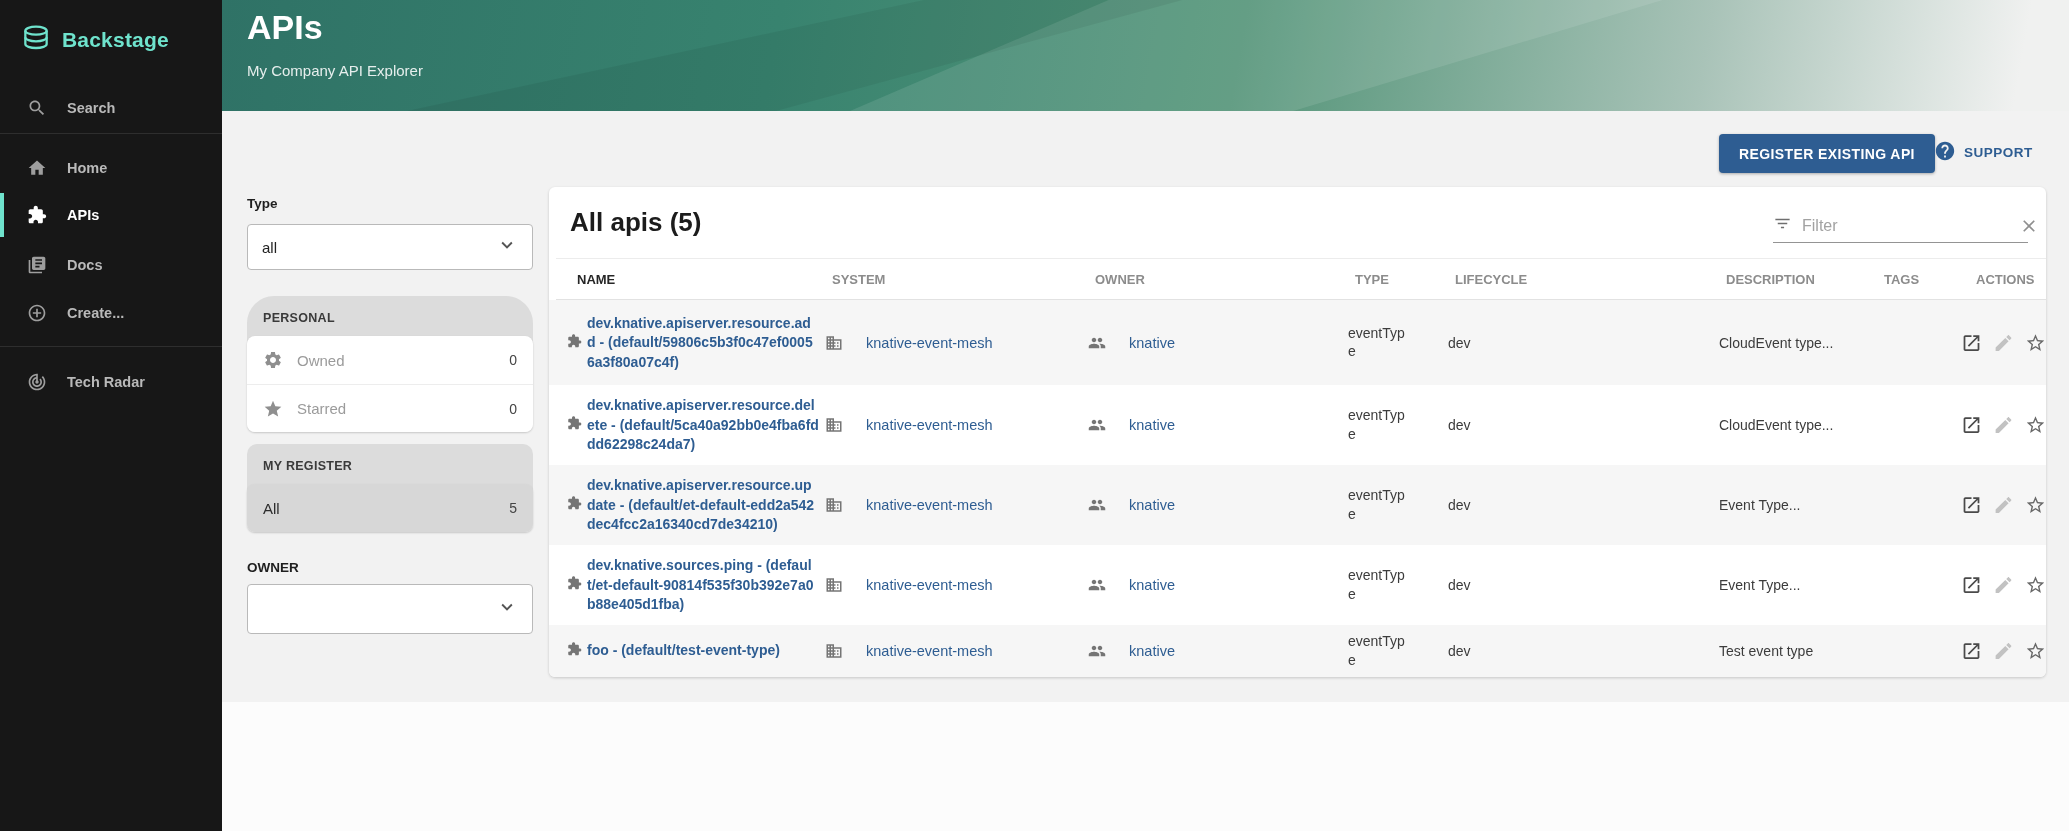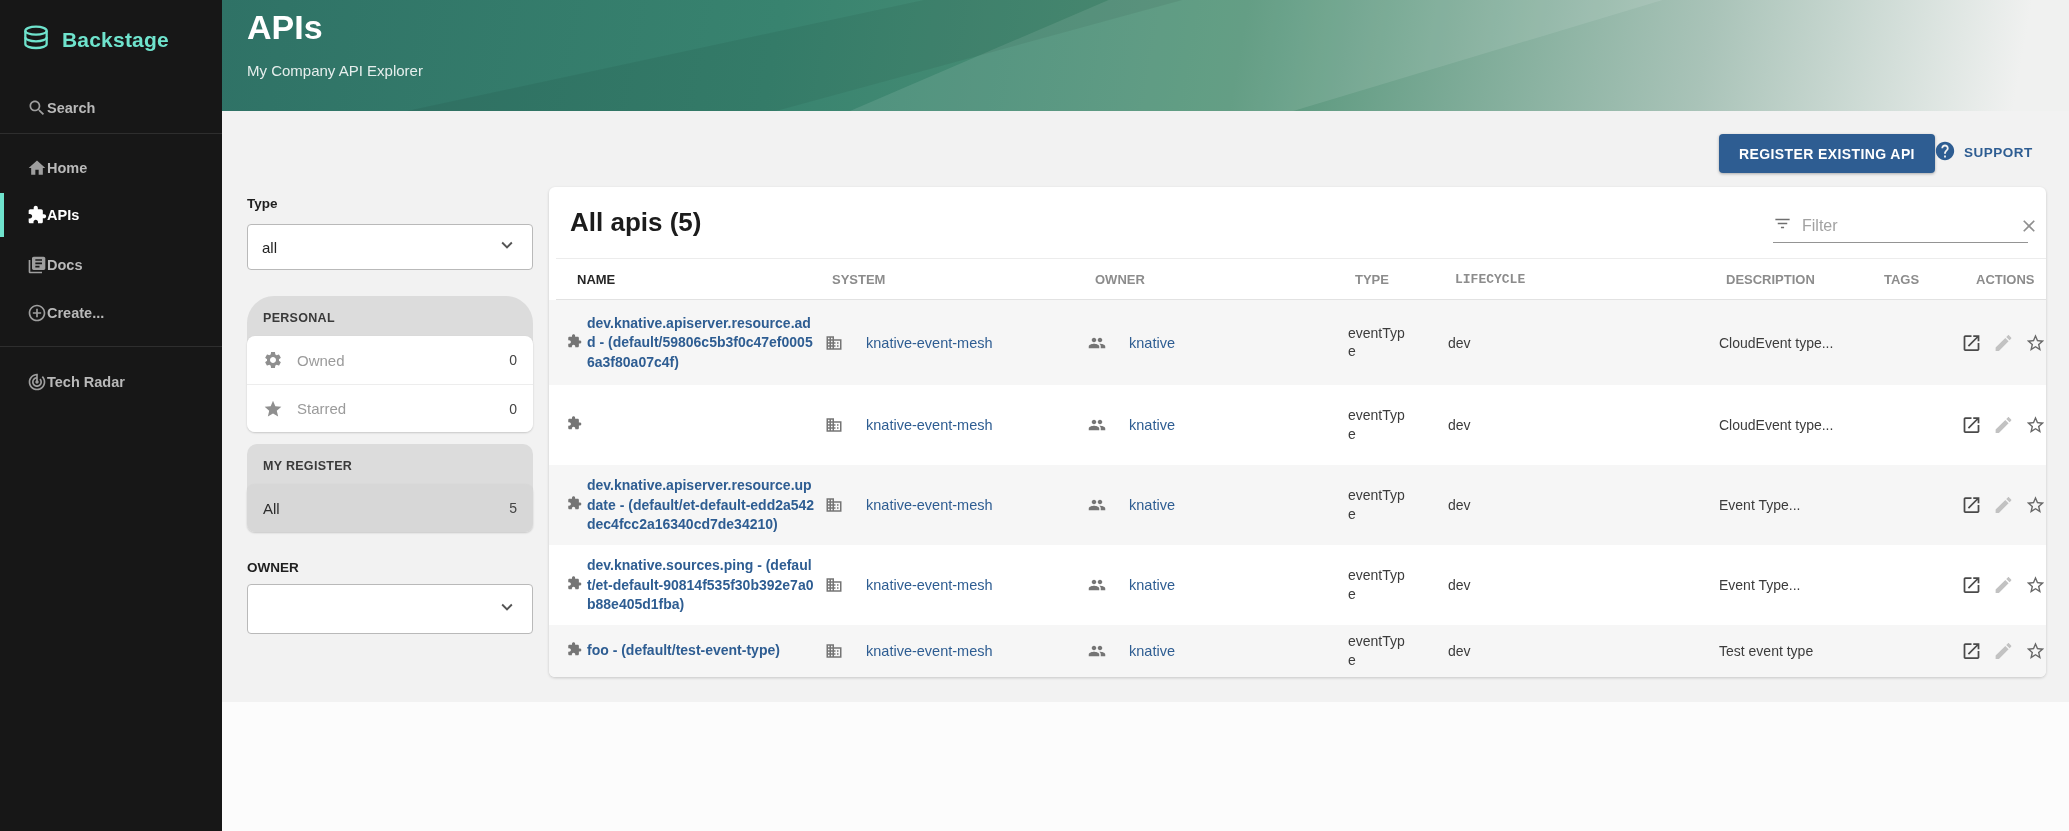--- a/index.html
+++ b/index.html
@@ -5,21 +5,21 @@
   * { margin:0; padding:0; box-sizing:border-box; }
   html,body { width:2069px; height:831px; overflow:hidden; background:#fff;
               font-family:"Liberation Sans", sans-serif; }
   .app { position:relative; width:2069px; height:831px; }
 
   
   .sidebar { position:absolute; left:0; top:0; width:222px; height:831px; background:#171717; z-index:5; }
   .logo-row { position:absolute; left:20px; top:22px; display:flex; align-items:center; gap:10px; }
   .logo-text { font-size:21px; font-weight:600; color:#6fe3cd; letter-spacing:.2px; }
   .side-item { position:absolute; left:0; width:222px; height:44px; display:flex; align-items:center;
-               padding-left:27px; cursor:pointer; }
+               gap:20px; padding-left:27px; cursor:pointer; }
   .side-item .lbl { font-size:14.5px; font-weight:600; color:#b9b9b9; }
   .side-item.active .lbl { color:#ffffff; }
   .side-item.active::before { content:""; position:absolute; left:0; top:0; bottom:0; width:4px; background:#6fe3cd; }
   .side-div { position:absolute; left:0; width:222px; height:1px; background:#2e2e2e; }
 
   
   .header { position:absolute; left:222px; top:0; width:1847px; height:111px; overflow:hidden;
     background:linear-gradient(100deg,#2f7266 0%,#38836f 30%,#539478 55%,#a9c3b8 80%,#f0f1f0 97%); }
   .header .shard1 { position:absolute; inset:0; background:rgba(255,255,255,.10);
     clip-path:polygon(48% 0, 78% 0, 58% 100%, 34% 100%); }
@@ -207,21 +207,21 @@
         <input placeholder="Filter" style="">
         <button class="icon-btn" id="clear-ic"><span style="line-height: 0; display: inline-block;"><svg viewBox="0 0 24 24" width="20" height="20">
                 <path d="M19 6.41L17.59 5 12 10.59 6.41 5 5 6.41 10.59 12 5 17.59 6.41 19 12 13.41 17.59 19 19 17.59 13.41 12z" fill="#8f8f8f"></path>
               </svg></span></button>
       </div>
       <div class="thead" id="thead">
           <div class="th first" style="left: 21px;">NAME</div>
           <div class="th" style="left: 276px;">SYSTEM</div>
           <div class="th" style="left: 539px;">OWNER</div>
           <div class="th" style="left: 799px;">TYPE</div>
-          <div class="th" style="left: 899px; font-family: Liberation Mono, monospace;">LIFECYCLE</div>
+          <div class="th" style="left: 899px;">LIFECYCLE</div>
           <div class="th" style="left: 1170px;">DESCRIPTION</div>
           <div class="th" style="left: 1328px;">TAGS</div>
           <div class="th" style="left: 1420px;">ACTIONS</div>
         </div>
       <div id="tbody">
           <div class="trow odd" style="top: 113px; height: 85px;">
             <span class="name-ic"><span style="line-height: 0; display: inline-block;"><svg viewBox="0 0 24 24" width="15" height="15">
                   <path d="M20.5 11H19V7c0-1.1-.9-2-2-2h-4V3.5C13 2.12 11.88 1 10.5 1S8 2.12 8 3.5V5H4c-1.1 0-1.99.9-1.99 2v3.8H3.5c1.49 0 2.7 1.21 2.7 2.7s-1.21 2.7-2.7 2.7H2V20c0 1.1.9 2 2 2h3.8v-1.5c0-1.49 1.21-2.7 2.7-2.7 1.49 0 2.7 1.21 2.7 2.7V22H17c1.1 0 2-.9 2-2v-4h1.5c1.38 0 2.5-1.12 2.5-2.5S21.88 11 20.5 11z" fill="#757575"></path>
                 </svg></span></span>
             <div class="cell" style="left: 38px;"><a class="name-link" href="#">dev.knative.apiserver.resource.add - (default/59806c5b3f0c47ef00056a3f80a07c4f)</a></div>
@@ -250,20 +250,21 @@
                   </svg></span></button>
               <button class="icon-btn"><span style="line-height: 0; display: inline-block;"><svg viewBox="0 0 24 24" width="21" height="21">
                     <path d="M22 9.24l-7.19-.62L12 2 9.19 8.63 2 9.24l5.46 4.73L5.82 21 12 17.27 18.18 21l-1.63-7.03L22 9.24zM12 15.4l-3.76 2.27 1-4.28-3.32-2.88 4.38-.38L12 6.1l1.71 4.04 4.38.38-3.32 2.88 1 4.28L12 15.4z" fill="#686868"></path>
                   </svg></span></button>
             </div>
           </div>
           <div class="trow" style="top: 198px; height: 80px;">
             <span class="name-ic"><span style="line-height: 0; display: inline-block;"><svg viewBox="0 0 24 24" width="15" height="15">
                   <path d="M20.5 11H19V7c0-1.1-.9-2-2-2h-4V3.5C13 2.12 11.88 1 10.5 1S8 2.12 8 3.5V5H4c-1.1 0-1.99.9-1.99 2v3.8H3.5c1.49 0 2.7 1.21 2.7 2.7s-1.21 2.7-2.7 2.7H2V20c0 1.1.9 2 2 2h3.8v-1.5c0-1.49 1.21-2.7 2.7-2.7 1.49 0 2.7 1.21 2.7 2.7V22H17c1.1 0 2-.9 2-2v-4h1.5c1.38 0 2.5-1.12 2.5-2.5S21.88 11 20.5 11z" fill="#757575"></path>
                 </svg></span></span>
+            <div class="cell" style="left: 38px;"><a class="name-link" href="#">dev.knative.apiserver.resource.delete - (default/5ca40a92bb0e4fba6fddd62298c24da7)</a></div>
             <div class="cell ref" style="left: 276px;">
               <span style="line-height: 0; display: inline-block;"><svg viewBox="0 0 24 24" width="18" height="18">
                   <path d="M12 7V3H2v18h20V7H12zM6 19H4v-2h2v2zm0-4H4v-2h2v2zm0-4H4V9h2v2zm0-4H4V5h2v2zm4 12H8v-2h2v2zm0-4H8v-2h2v2zm0-4H8V9h2v2zm0-4H8V5h2v2zm10 12h-8v-2h2v-2h-2v-2h2v-2h-2V9h8v10zm-2-8h-2v2h2v-2zm0 4h-2v2h2v-2z" fill="#757575"></path>
                 </svg></span>
               <a href="#">knative-event-mesh</a>
             </div>
             <div class="cell ref" style="left: 539px;">
               <span style="line-height: 0; display: inline-block;"><svg viewBox="0 0 24 24" width="18" height="18">
                   <path d="M16 11c1.66 0 2.99-1.34 2.99-3S17.66 5 16 5c-1.66 0-3 1.34-3 3s1.34 3 3 3zm-8 0c1.66 0 2.99-1.34 2.99-3S9.66 5 8 5C6.34 5 5 6.34 5 8s1.34 3 3 3zm0 2c-2.33 0-7 1.17-7 3.5V19h14v-2.5c0-2.33-4.67-3.5-7-3.5zm8 0c-.29 0-.62.02-.97.05 1.16.84 1.97 1.97 1.97 3.45V19h6v-2.5c0-2.33-4.67-3.5-7-3.5z" fill="#757575"></path>
                 </svg></span>

